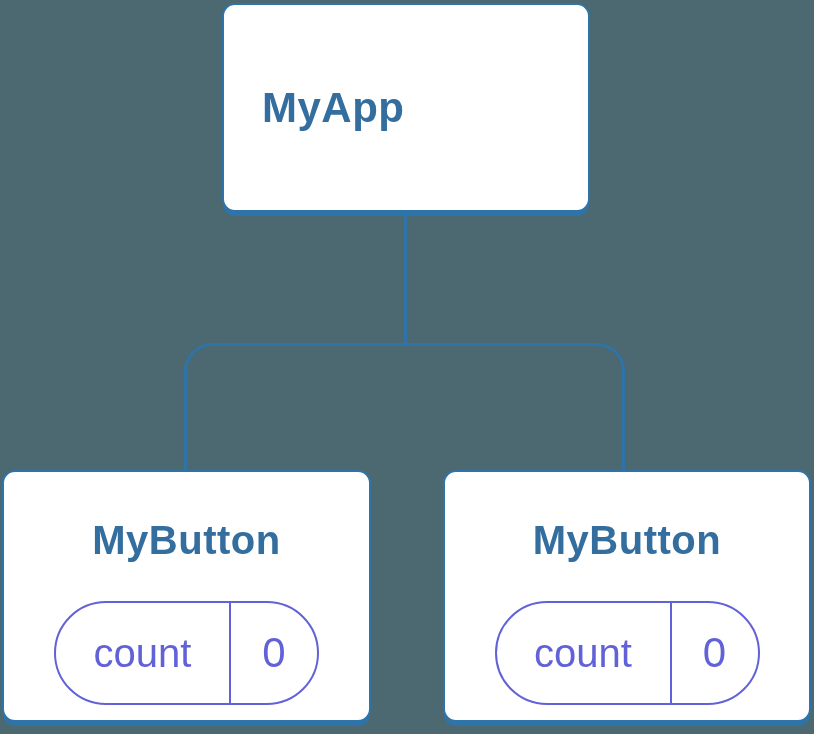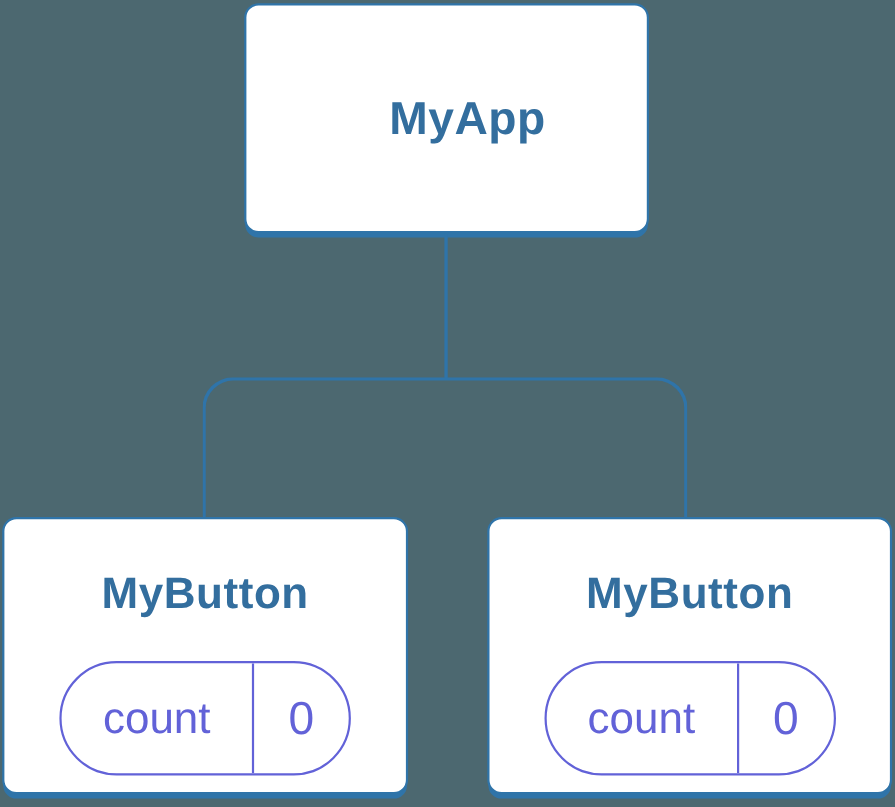--- a/index.html
+++ b/index.html
@@ -23,21 +23,21 @@
     border-radius: 13px;
     box-shadow: 0 5px 0 -1px var(--node-stroke, #2F74A9);
   }
   .node-root {
     left: 222px;
     top: 3px;
     width: 368px;
     height: 209px;
     display: flex;
     align-items: center;
-    justify-content: center;
+    justify-content: flex-start;
     padding-left: 38px;
   }
   .node-title {
     color: var(--node-title, #336E9E);
     font-size: 42px;
     font-weight: 600;
     letter-spacing: 0.5px;
     line-height: 48px;
     text-align: center;
   }

